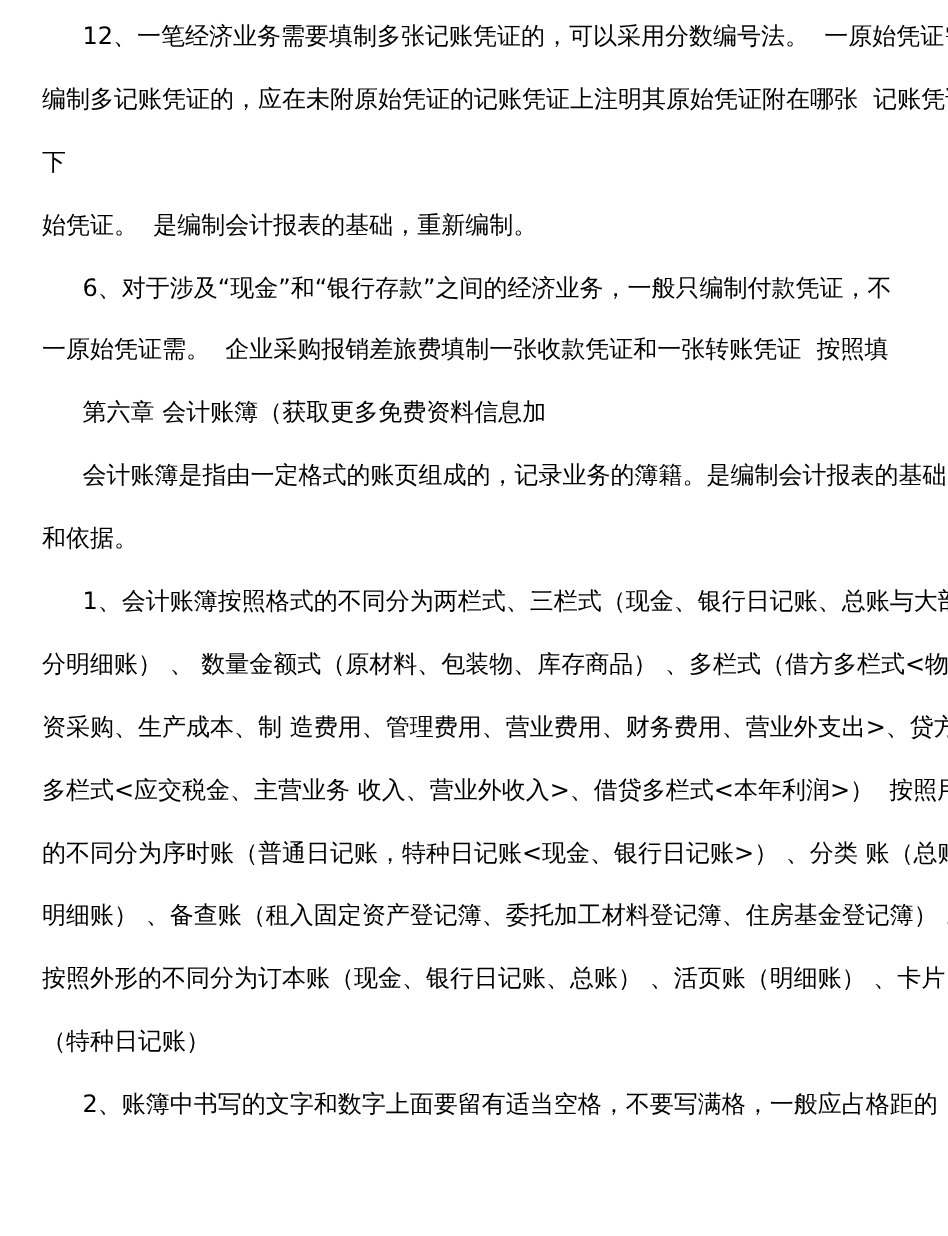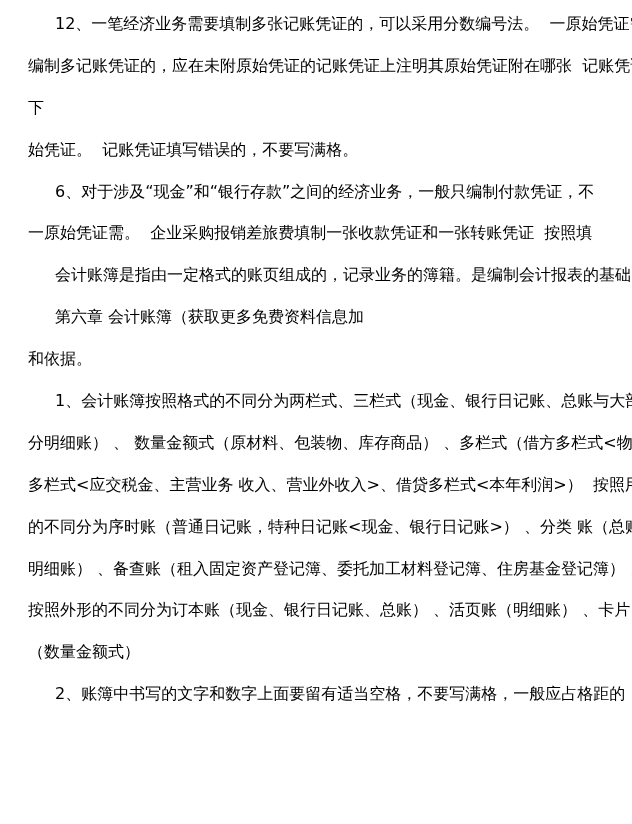--- a/index.html
+++ b/index.html
@@ -32,28 +32,29 @@
   }
 </style>
 </head>
 <body>
 
 <div class="page" style="background: rgb(255, 255, 255);">
   <div class="doc" style="color: rgb(0, 0, 0);">
       <div class="line indent">12、一笔经济业务需要填制多张记账凭证的，可以采用分数编号法。  一原始凭证需</div>
       <div class="line">编制多记账凭证的，应在未附原始凭证的记账凭证上注明其原始凭证附在哪张  记账凭证</div>
       <div class="line">下</div>
-      <div class="line">始凭证。  记账凭证填写错误的，不要写满格。</div>
+      <div class="line">始凭证。  是编制会计报表的基础，重新编制。</div>
       <div class="line indent">6、对于涉及“现金”和“银行存款”之间的经济业务，一般只编制付款凭证，不</div>
       <div class="line">一原始凭证需。  企业采购报销差旅费填制一张收款凭证和一张转账凭证  按照填</div>
+      <div class="line indent">第六章 会计账簿（获取更多免费资料信息加</div>
       <div class="line indent">会计账簿是指由一定格式的账页组成的，记录业务的簿籍。是编制会计报表的基础</div>
-      <div class="line indent">第六章 会计账簿（获取更多免费资料信息加</div>
       <div class="line">和依据。</div>
       <div class="line indent">1、会计账簿按照格式的不同分为两栏式、三栏式（现金、银行日记账、总账与大部</div>
       <div class="line">分明细账） 、 数量金额式（原材料、包装物、库存商品） 、多栏式（借方多栏式&lt;物</div>
+      <div class="line">资采购、生产成本、制 造费用、管理费用、营业费用、财务费用、营业外支出&gt;、贷方</div>
       <div class="line">多栏式&lt;应交税金、主营业务 收入、营业外收入&gt;、借贷多栏式&lt;本年利润&gt;）  按照用途</div>
       <div class="line">的不同分为序时账（普通日记账，特种日记账&lt;现金、银行日记账&gt;） 、分类 账（总账、</div>
       <div class="line">明细账） 、备查账（租入固定资产登记簿、委托加工材料登记簿、住房基金登记簿） 。</div>
       <div class="line">按照外形的不同分为订本账（现金、银行日记账、总账） 、活页账（明细账） 、卡片 账</div>
-      <div class="line">（数量金额式）</div>
+      <div class="line">（特种日记账）</div>
       <div class="line indent">2、账簿中书写的文字和数字上面要留有适当空格，不要写满格，一般应占格距的 1/2</div>
     </div>
 </div>
 
 </body></html>

